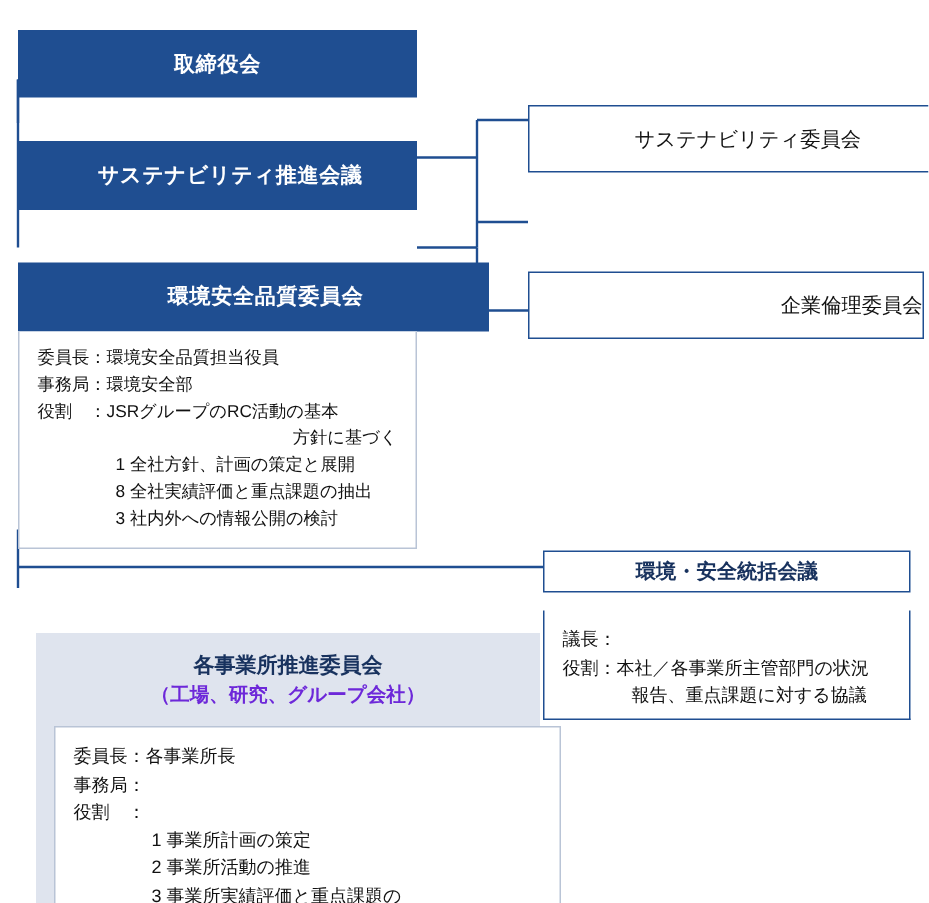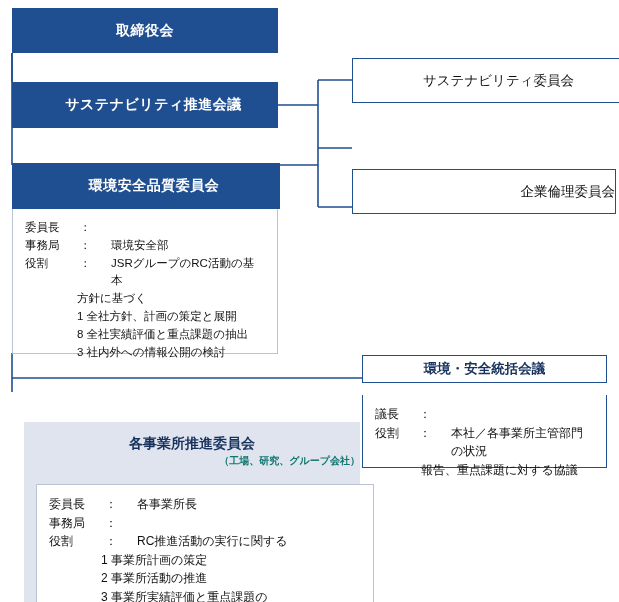--- a/index.html
+++ b/index.html
@@ -14,20 +14,21 @@
   #canvas {
     position: relative;
     width: 619px;
     height: 602px;
     overflow: hidden;
     background: #ffffff;
   }
   .node {
     position: absolute;
     box-sizing: border-box;
+    margin-top: 12px;
   }
   .blue-box {
     background: #1f4e91;
     color: #ffffff;
     display: flex;
     align-items: center;
     justify-content: center;
     font-weight: bold;
     font-size: 14px;
     letter-spacing: 0.5px;
@@ -65,45 +66,45 @@
   }
   .panel-title {
     text-align: center;
     font-weight: bold;
     font-size: 14px;
     color: #18325e;
     line-height: 1.4;
     padding-top: 12px;
   }
   .panel-subtitle {
-    text-align: right;
+    text-align: center;
     font-weight: bold;
-    font-size: 10px;
-    color: #0f766e;
+    font-size: 13px;
+    color: #6d28d9;
     line-height: 1.4;
   }
   .row {
     display: flex;
     align-items: flex-start;
     white-space: nowrap;
-    gap: 20px;
   }
   .row-label {
     flex: 0 0 auto;
   }
   .row-sep {
     flex: 0 0 auto;
   }
   .row-value {
     flex: 1 1 auto;
     white-space: normal;
   }
   .indent-1 {
     padding-left: 52px;
     text-indent: -0.0em;
+    text-align: right;
   }
   .indent-2 {
     padding-left: 52px;
   }
   .indent-3 {
     padding-left: 66px;
   }
   svg.lines {
     position: absolute;
     left: 0;
@@ -141,28 +142,29 @@
   </svg>
 
   <div class="node blue-box" style="left:12px; top:8px; width:266px; height:45px;">
     <span>取締役会</span>
   </div>
 
   <div class="node blue-box" style="left:12px; top:82px; width:266px; height:46px;padding-left:17px;">
     <span>サステナビリティ推進会議</span>
   </div>
 
-  <div class="node blue-box" style="left:12px; top:163px; width:268px; height:46px;padding-left:16px;">
+  <div class="node blue-box" style="left:12px; top:163px; width:314px; height:46px;padding-left:16px;">
     <span>環境安全品質委員会</span>
   </div>
 
   <div class="node detail-box" style="left:12px; top:209px; width:266px; height:145px;">
     <div class="row">
       <span class="row-label">委員長</span>
       <span class="row-sep">：</span>
+      <span class="row-value">環境安全品質担当役員</span>
     </div>
     <div class="row">
       <span class="row-label">事務局</span>
       <span class="row-sep">：</span>
       <span class="row-value">環境安全部</span>
     </div>
     <div class="row">
       <span class="row-label">役割</span>
       <span class="row-sep">　：</span>
       <span class="row-value">JSRグループのRC活動の基本</span>
@@ -209,21 +211,20 @@
         <span class="row-sep">：</span>
         <span class="row-value">各事業所長</span>
       </div>
       <div class="row">
         <span class="row-label">事務局</span>
         <span class="row-sep">：</span>
       </div>
       <div class="row">
         <span class="row-label">役割</span>
         <span class="row-sep">　：</span>
-        <span class="row-value">RC推進活動の実行に関する</span>
       </div>
       <div class="indent-2">1 事業所計画の策定</div>
       <div class="indent-2">2 事業所活動の推進</div>
       <div class="indent-2">3 事業所実績評価と重点課題の</div>
       <div class="indent-3">抽出</div>
     </div>
   </div>
 
 </div>
 

